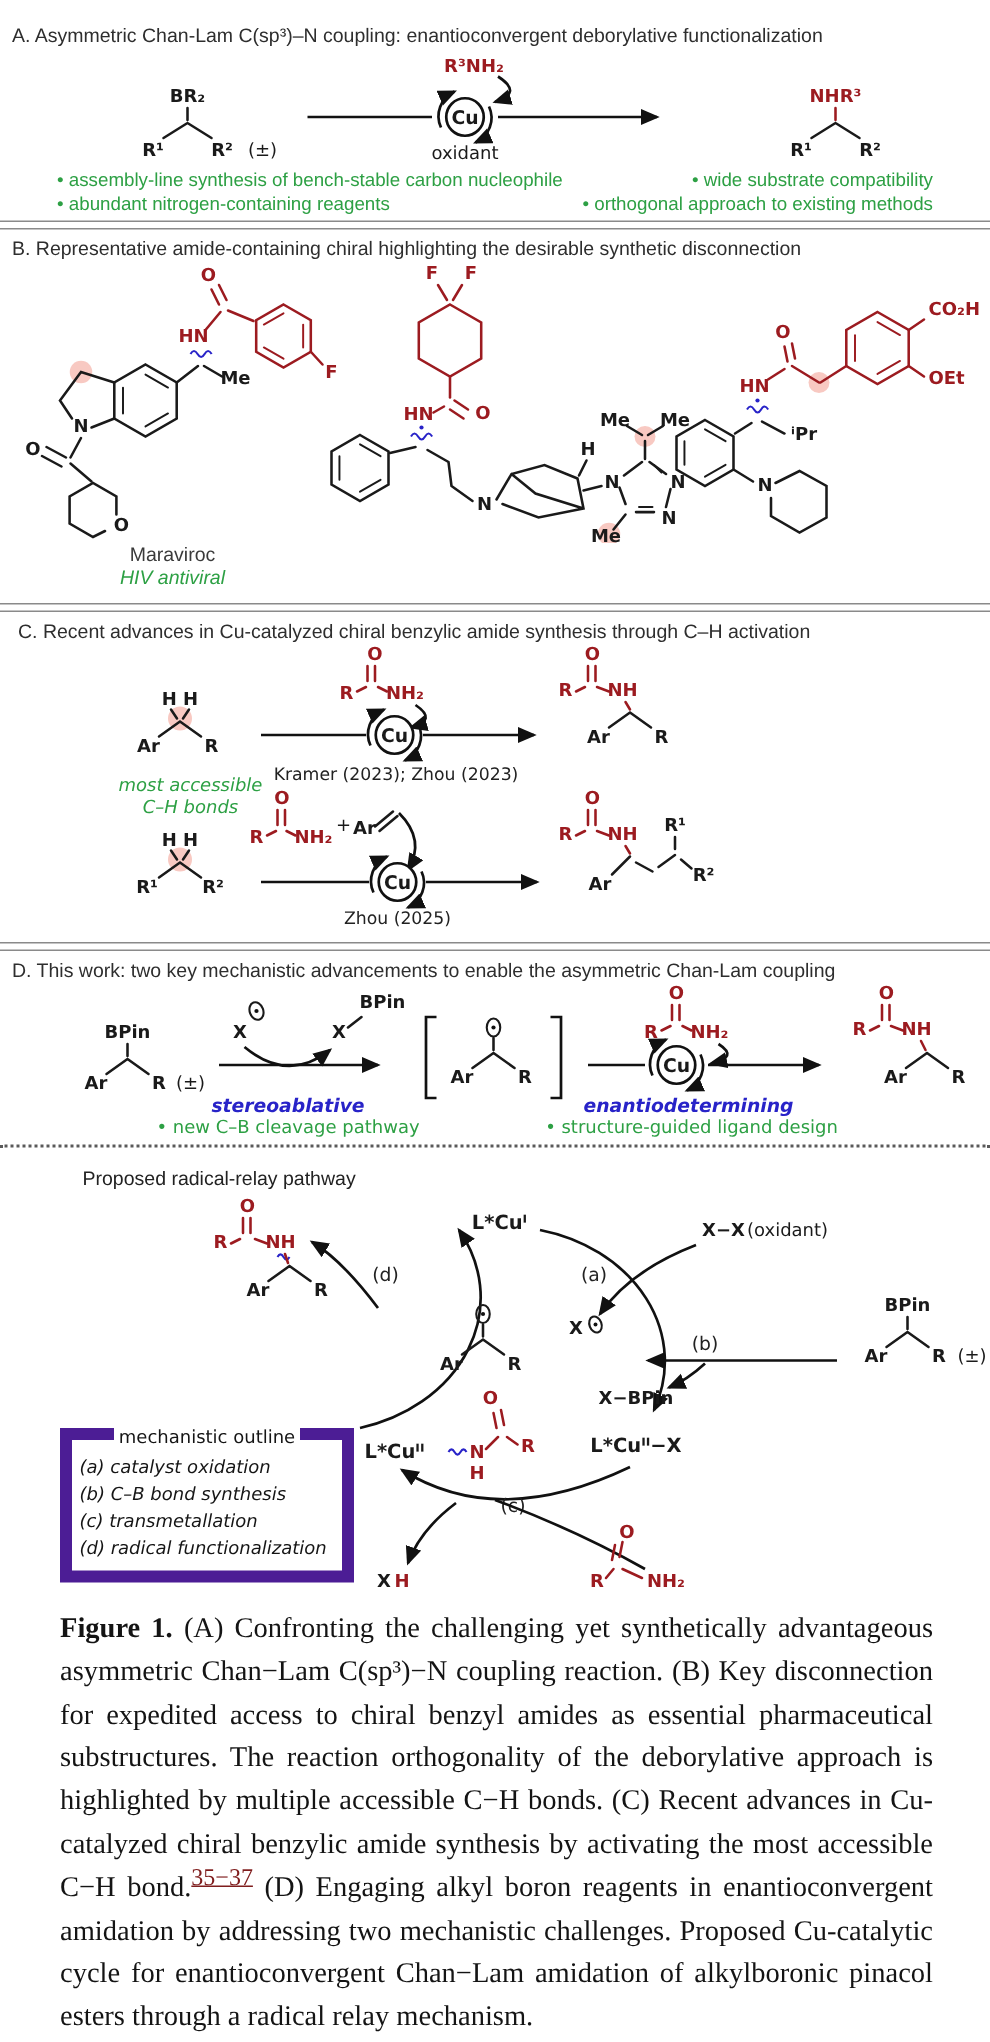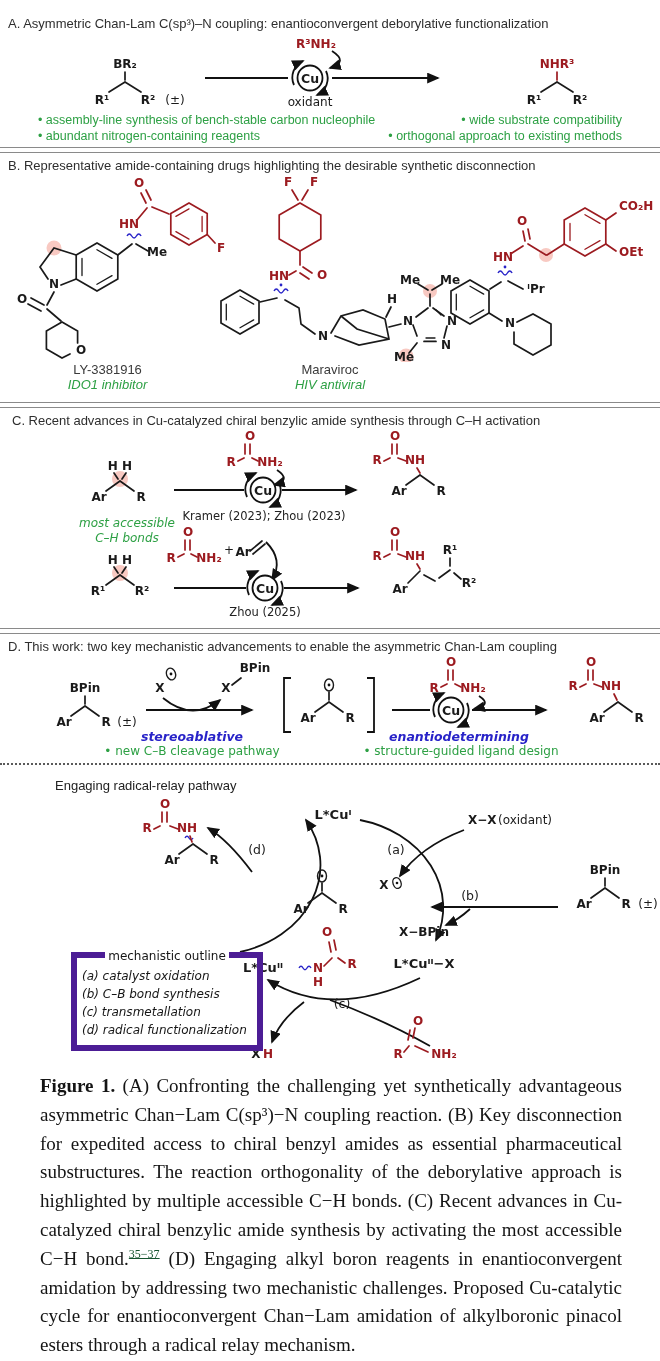--- a/index.html
+++ b/index.html
@@ -19,30 +19,30 @@
   text.blu{fill:#2823c8;font-style:italic;font-size:12.5px;}
   text.plain{font-weight:normal;} text.step{font-weight:normal;font-size:12.5px;fill:#222;}
   text.reftxt{font-weight:normal;font-size:11.5px;fill:#222;}
   text.cu{font-size:12.5px;}
   .bond{stroke:#1a1a1a;stroke-width:1.7;fill:none;stroke-linecap:round;}
   .redbond{stroke:#9c1b20;stroke-width:1.7;fill:none;stroke-linecap:round;}
   .bluln{stroke:#2823c8;stroke-width:1.4;fill:none;}
   .arrow{stroke:#111;stroke-width:1.8;fill:none;}
   .hl{fill:#f8c9c2;}
   .td{stroke:#1a1a1a;stroke-width:1.4;fill:none;}
-  #mech-box{position:absolute;left:71px;top:952px;width:180px;border:6px solid #4c1d95;background:transparent;}
+  #mech-box{position:absolute;left:40px;top:952px;width:180px;border:8px solid #4c1d95;background:transparent;}
   #mech-box .bt{display:block;margin:-9px auto 0 auto;width:max-content;background:#fff;padding:0 3px;
       font:12px "DejaVu Sans",sans-serif;color:#151515;}
   #mech-box ul{list-style:none;margin:4px 0 6px 0;padding:0 5px;}
   #mech-box li{font:italic 12px "DejaVu Sans",sans-serif;color:#151515;line-height:18px;white-space:nowrap;}
   #cycle-title{position:absolute;left:55px;top:778px;font:13px "Liberation Sans",sans-serif;color:#222;}
   #caption{position:absolute;left:40px;top:1072px;width:582px;text-align:justify;
       font:19px/28.8px "Liberation Serif",serif;color:#141414;}
   #caption b{font-weight:bold;margin-top:44px;}
-  #caption sup{color:#14532d;font-size:12px;line-height:0;text-decoration:underline;}
+  #caption sup{color:#7f1d1d;font-size:16px;line-height:0;text-decoration:underline;}
 </style>
 </head>
 <body>
 
 <div id="page">
 
   <div class="hdr" style="left:8px;top:16px;">A. Asymmetric Chan-Lam C(sp³)–N coupling: enantioconvergent deborylative functionalization</div>
   <svg style="top:30px;" width="660" height="84" viewBox="0 0 660 84">
     <defs>
         <marker id="ahA" markerWidth="8" markerHeight="8" refX="6" refY="3" orient="auto">
@@ -79,21 +79,21 @@
   <div class="bullets" style="left:338px;top:112px;width:284px;text-align:right;">
     <div>• wide substrate compatibility</div>
     <div>• orthogonal approach to existing methods</div>
   </div>
   <div class="bullets" style="left:38px;top:112px;">
     <div>• assembly-line synthesis of bench-stable carbon nucleophile</div>
     <div>• abundant nitrogen-containing reagents</div>
   </div>
   <div class="divider" style="top:147px;"></div>
 
-  <div class="hdr" style="left:8px;top:158px;">B. Representative amide-containing drugs highlighting the desirable synthetic disconnection</div>
+  <div class="hdr" style="left:8px;top:158px;">B. Representative amide-containing chiral highlighting the desirable synthetic disconnection</div>
   <svg style="top:172px;" width="660" height="190" viewBox="0 0 660 190">
 
     <g>
       <circle class="hl" cx="54" cy="76" r="7.5"></circle>
       <path class="bond" d="M97,71 L117.8,83 L117.8,107 L97,119 L76.2,107 L76.2,83 Z"></path>
       <path class="bond" style="stroke-width:1.3" d="M97,77.7 L112,86.4 M112,103.6 L97,112.3 M82,103.6 L82,86.4"></path>
       <path class="bond" d="M76.2,83 L54,76 L40,95 L48,107 M61,113 L76.2,107"></path>
       <text x="54" y="116">N</text>
       <path class="bond" d="M54,120 L47,133"></path>
       <path class="bond" d="M44,133 L31,126 M41,139 L28,132"></path>
@@ -168,24 +168,20 @@
       <text x="536" y="121">ⁱPr</text>
       <path class="bond" d="M501,110 L490,117"></path>
       <path class="bond" d="M470,108 L489,119 L489,141 L470,152 L451,141 L451,119 Z"></path>
       <path class="bond" style="stroke-width:1.3" d="M470,114.2 L483.7,122.1 M483.7,137.9 L470,145.8 M456.3,137.9 L456.3,122.1"></path>
       <path class="bond" d="M489,141 L502,149"></path>
       <text x="510" y="155">N</text>
       <path class="bond" d="M517,150 L533,142 L551,152 L551,173 L533,183 L514,172 L514,160"></path>
     </g>
   </svg>
   <div class="names">
-    <div class="namecell" style="width:215px;">
-      <div class="dname">LY-3381916</div>
-      <div class="dact">IDO1 inhibitor</div>
-    </div>
     <div class="namecell" style="width:230px;">
       <div class="dname">Maraviroc</div>
       <div class="dact">HIV antiviral</div>
     </div>
   </div>
   <div class="divider" style="top:402px;"></div>
 
   <div class="hdr" style="left:12px;top:413px;">C. Recent advances in Cu-catalyzed chiral benzylic amide synthesis through C–H activation</div>
   <svg style="top:428px;" width="660" height="198" viewBox="0 0 660 198">
     <defs>
@@ -324,21 +320,21 @@
       <text class="red" x="573" y="36">R</text>
       <text class="red" x="611" y="36">NH</text>
       <path class="redbond" d="M614,40 L617,46"></path>
       <path class="bond" d="M618,48 L604,58 M618,48 L632,58"></path>
       <text x="597" y="68">Ar</text>
       <text x="639" y="68">R</text>
     </g>
   </svg>
   <div class="dotted" style="top:763px;"></div>
 
-  <div id="cycle-title">Engaging radical-relay pathway</div>
+  <div id="cycle-title">Proposed radical-relay pathway</div>
   <svg style="top:792px;" width="660" height="272" viewBox="0 0 660 272">
     <defs>
         <marker id="ahY" markerWidth="8" markerHeight="8" refX="6" refY="3" orient="auto">
           <path d="M0,0 L7,3 L0,6 z" fill="#111"></path>
         </marker>
       </defs>
     <path class="arrow" d="M360,28 A108,90 0 0 1 436,148" marker-end="url(#ahY)"></path>
     <path class="arrow" d="M240,160 A108,90 0 0 0 306,28" marker-end="url(#ahY)"></path>
     <path class="arrow" d="M252,80 Q228,48 208,36" marker-end="url(#ahY)"></path>
     <text style="font-size:13px" x="333" y="27">L*Cuᴵ</text>

